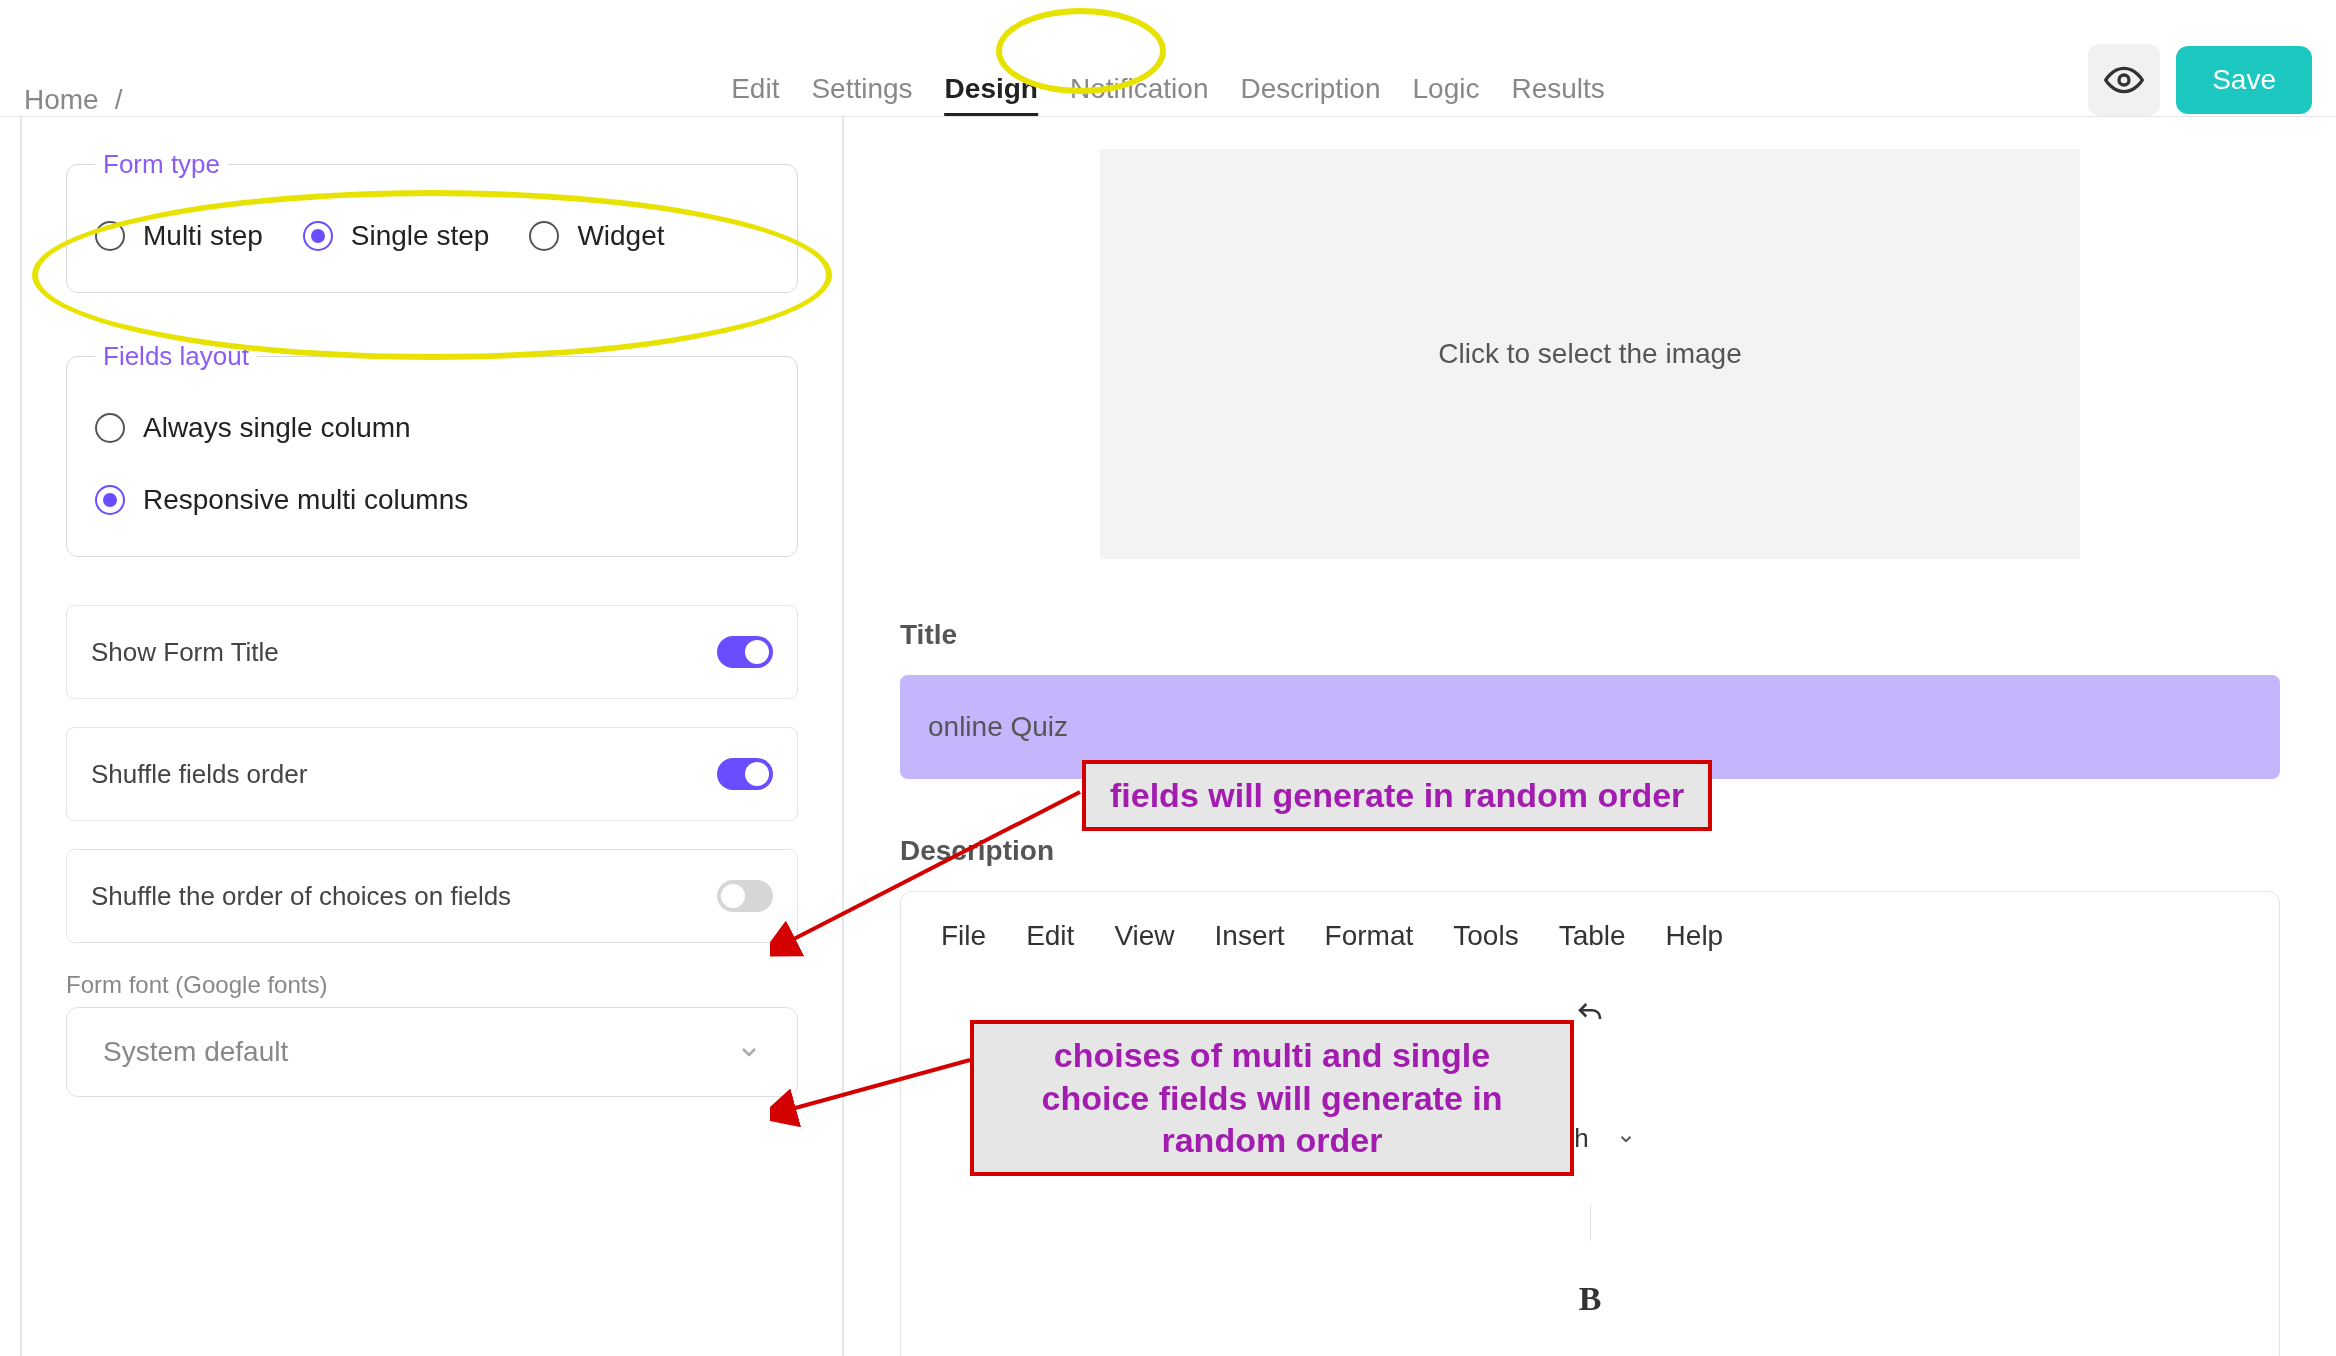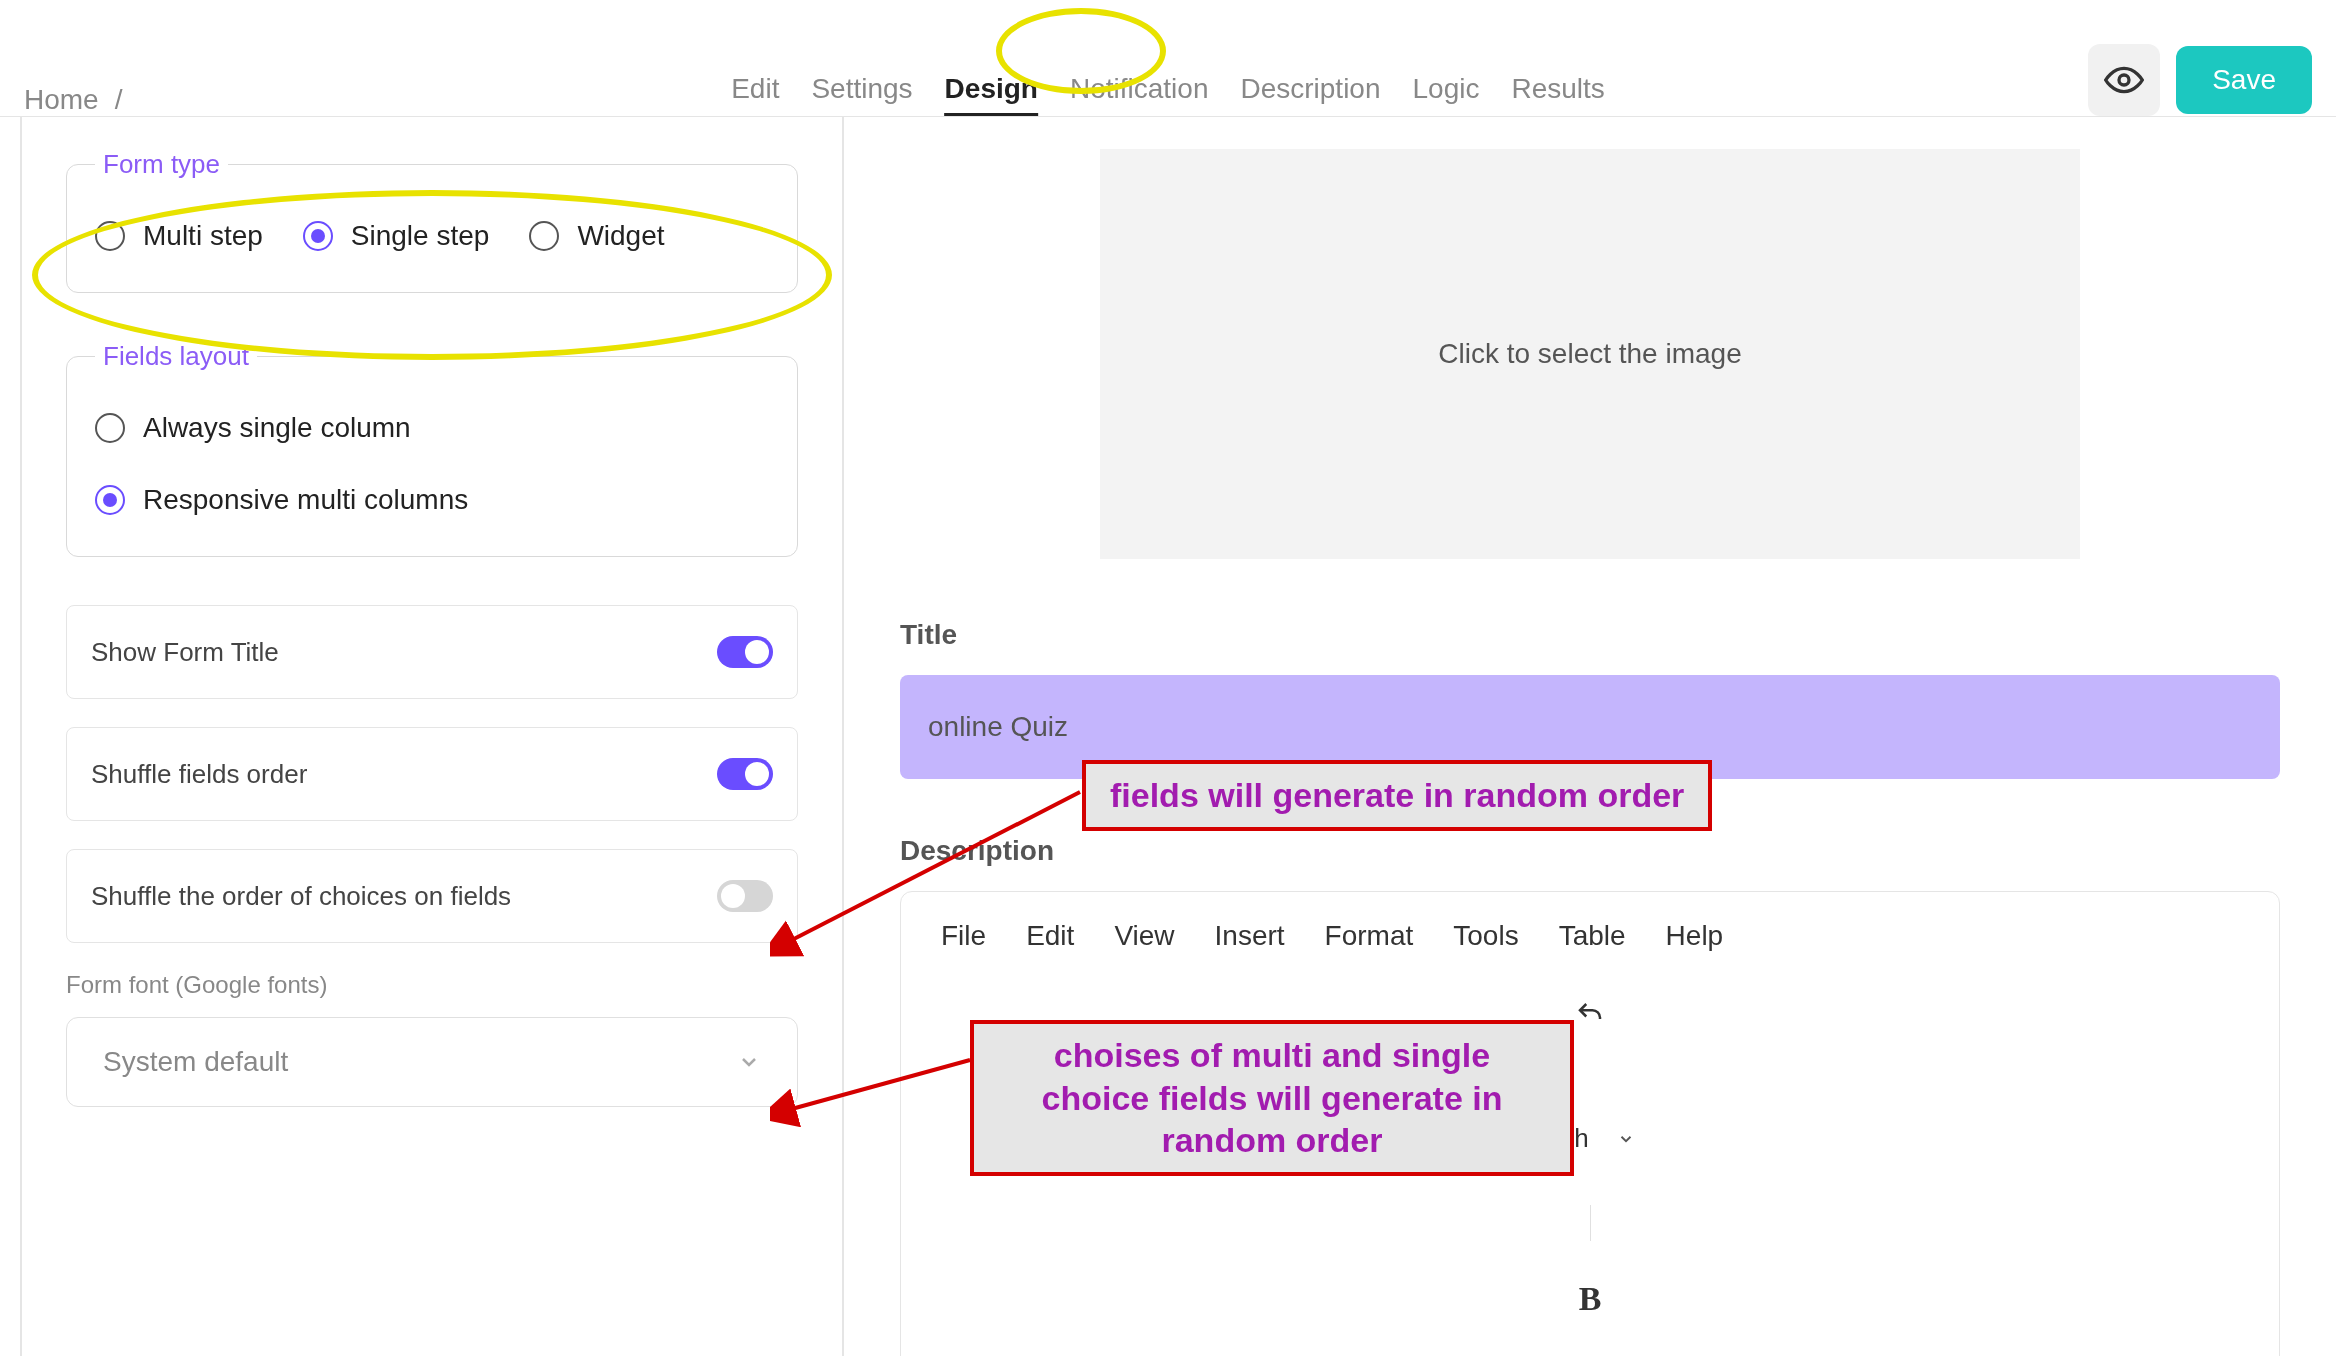--- a/index.html
+++ b/index.html
@@ -29,21 +29,21 @@
 
   .toggle-card { border: 1.5px solid #e5e5e5; border-radius: 8px; padding: 30px 24px; display: flex; align-items: center; justify-content: space-between; margin-bottom: 28px; }
   .toggle-label { font-size: 26px; color: #444; }
   .toggle { width: 56px; height: 32px; border-radius: 20px; position: relative; cursor: pointer; }
   .toggle.on { background: #6a4dff; }
   .toggle.off { background: #d6d6d6; }
   .toggle .knob { width: 24px; height: 24px; background: #fff; border-radius: 50%; position: absolute; top: 4px; }
   .toggle.on .knob { right: 4px; }
   .toggle.off .knob { left: 4px; }
 
-  .field-label { color: #888; font-size: 24px; margin-bottom: 18px; }
+  .field-label { color: #888; font-size: 24px; margin-bottom: 8px; }
   .select { border: 1.5px solid #e0e0e0; border-radius: 12px; padding: 28px 36px; font-size: 28px; color: #888; display: flex; align-items: center; justify-content: space-between; cursor: pointer; }
 
   .imgdrop { background: #f3f3f3; height: 410px; display: flex; align-items: center; justify-content: center; color: #555; font-size: 28px; margin-bottom: 60px; margin-left: 200px; margin-right: 200px; }
   .sect-label { font-size: 28px; font-weight: 600; color: #555; margin-bottom: 24px; }
   .title-input { width: 100%; background: #c4b5fd; border: none; border-radius: 8px; padding: 36px 28px; font-size: 28px; color: #555; }
 
   .editor-shell { border: 1.5px solid #e5e5e5; border-radius: 12px; margin-top: 24px; }
   .menubar { display: flex; gap: 40px; padding: 28px 40px; font-size: 28px; color: #333; }
   .menubar span { cursor: pointer; }
   .toolbar-row { display: flex; gap: 36px; align-items: center; padding: 12px 36px; flex-wrap: wrap; flex-direction: column; }

